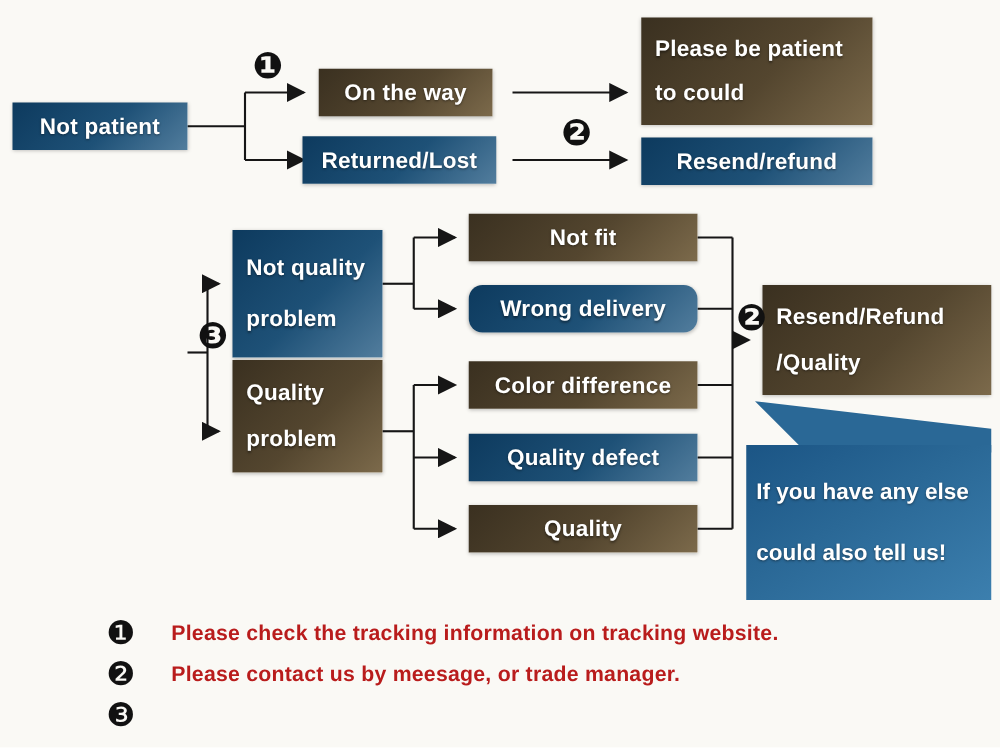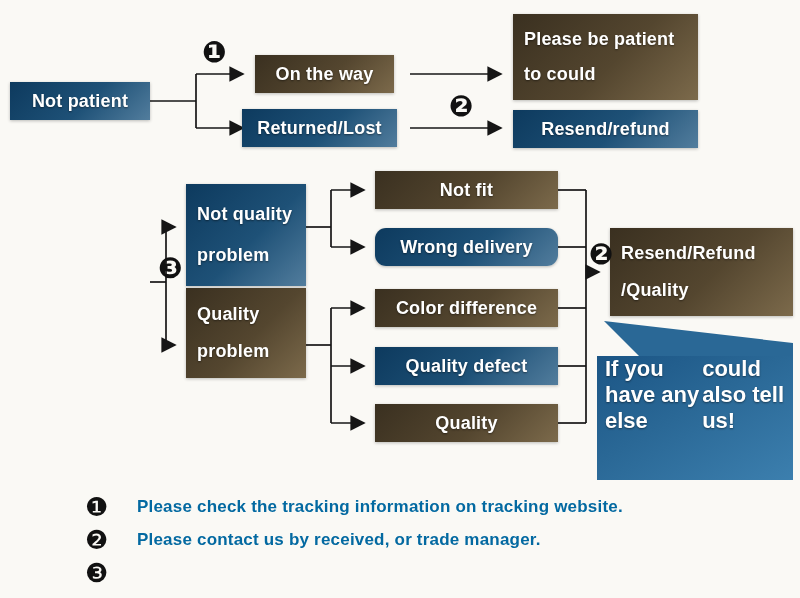--- a/index.html
+++ b/index.html
@@ -19,38 +19,39 @@
   }
   .node.blue  { background:linear-gradient(135deg,#0d3a5e 0%,#1e5177 55%,#527d9d 100%); }
   .node.brown { background:linear-gradient(135deg,#3a3020 0%,#54462f 55%,#7c6a4b 100%); }
   .node.multi {
     flex-direction:column; align-items:flex-start;
     justify-content:space-evenly; padding-left:11px; padding-right:6px;
   }
   .bubble {
     position:absolute; z-index:2;
     background:linear-gradient(150deg,#1b5585 0%,#2a6896 45%,#3c7fae 100%);
-    color:#fff; font-weight:bold; font-size:22px;
-    display:flex; flex-direction:row; justify-content:space-evenly;
+    color:#fff; font-weight:bold; font-size:18px;
+    display:flex; flex-direction:column; justify-content:space-evenly;
     align-items:flex-start; padding-left:8px; padding-right:4px;
     text-shadow:0 1px 2px rgba(0,0,0,.45);
+    text-align:center;
   }
   .marker {
     position:absolute; z-index:3;
     font-size:29px; line-height:1; color:#111; font-weight:bold;
     font-family:"DejaVu Sans", sans-serif;
   }
   .legend { position:absolute; left:85px; top:490px; z-index:2; }
   .legend-row { display:flex; align-items:center; height:33px; }
   .legend-marker {
     font-size:26px; line-height:1; color:#111; width:52px;
     font-family:"DejaVu Sans", sans-serif;
   }
   .legend-text {
-    font-size:17px; font-weight:bold; color:#0369a1; letter-spacing:.2px;
+    font-size:17px; font-weight:bold; color:#b91c1c; letter-spacing:.2px;
   }
 </style>
 </head>
 <body>
 
 <div class="canvas">
 
   <svg class="wires" width="800" height="598" viewBox="0 0 800 598">
     <defs>
       <marker id="arr" markerWidth="10" markerHeight="9" refX="8" refY="4.5" orient="auto">
@@ -140,20 +141,20 @@
     <span>could also tell us!</span>
   </div>
 
   <div class="legend">
     <div class="legend-row">
       <span class="legend-marker">❶</span>
       <span class="legend-text">Please check the tracking information on tracking website.</span>
     </div>
     <div class="legend-row">
       <span class="legend-marker">❷</span>
-      <span class="legend-text">Please contact us by received, or trade manager.</span>
+      <span class="legend-text">Please contact us by meesage, or trade manager.</span>
     </div>
     <div class="legend-row">
       <span class="legend-marker">❸</span>
     </div>
   </div>
 
 </div>
 
 </body></html>

